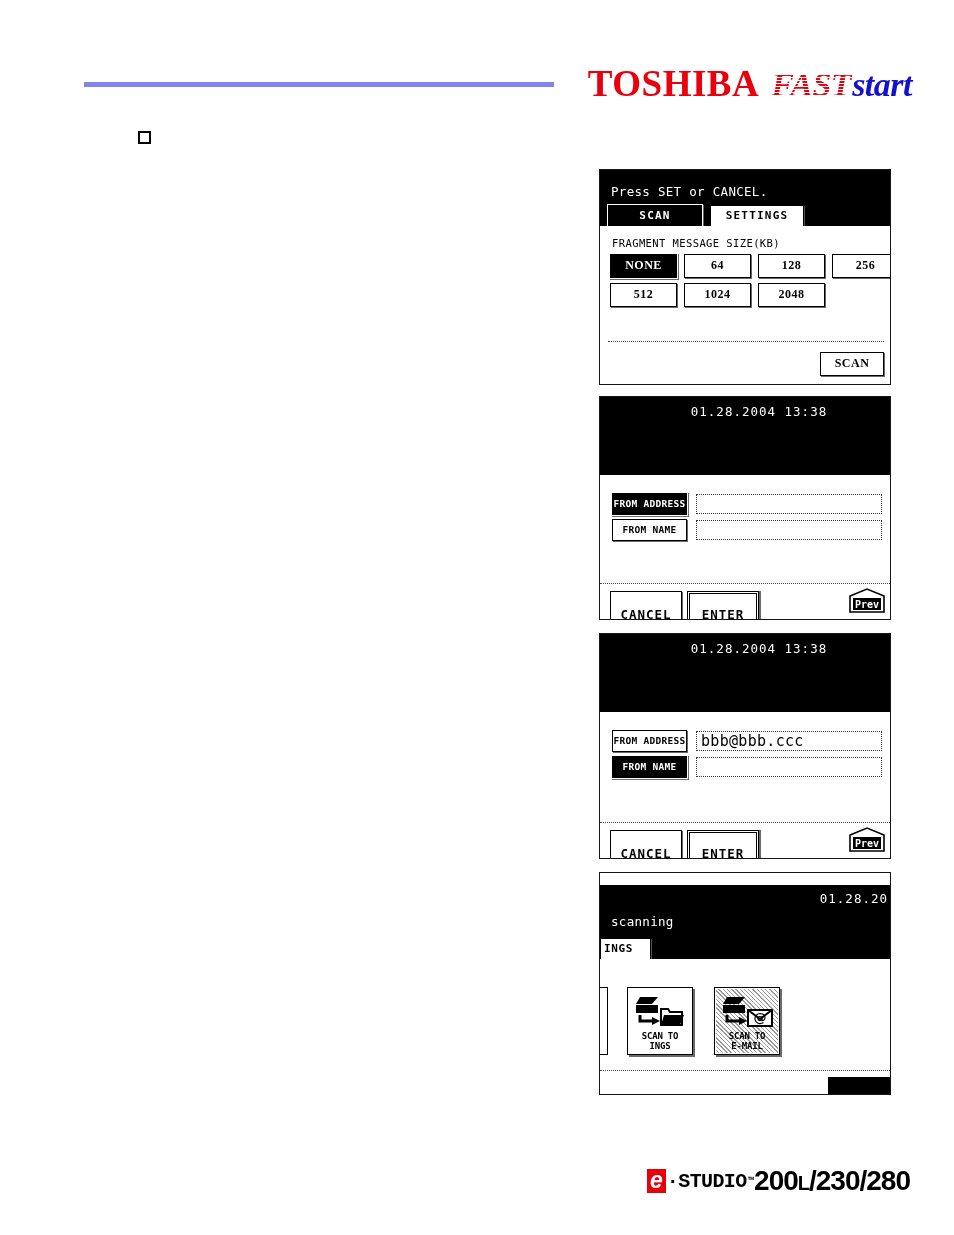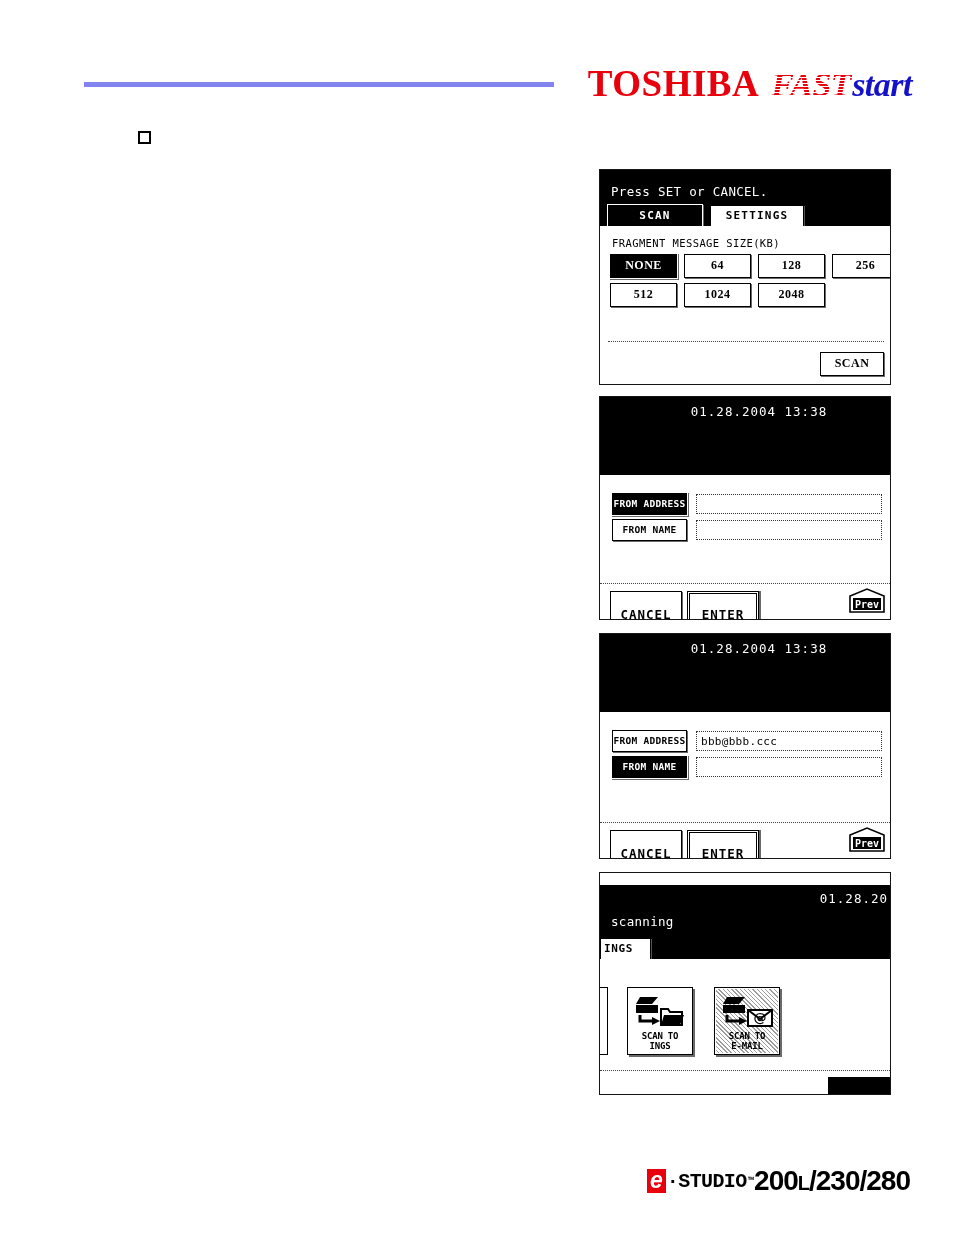--- a/index.html
+++ b/index.html
@@ -266,21 +266,21 @@
     background: #000;
     color: #fff;
     box-shadow: inset 0 0 0 2px #000, 0 0 0 1px #fff, 1px 1px 0 1px #6a6a6a;
   }
   .txt-field {
     flex: 1;
     margin-left: 9px;
     border: 1px dotted #333;
     background: #fff;
     height: 15px;
-    font-size: 11px;
+    font-size: 15px;
     font-family: "DejaVu Sans Mono", monospace;
     padding: 2px 0 1px 4px;
     letter-spacing: 0.3px;
     color: #000;
     line-height: 15px;
     overflow: hidden;
     white-space: nowrap;
   }
 
   .bottom-bar {

